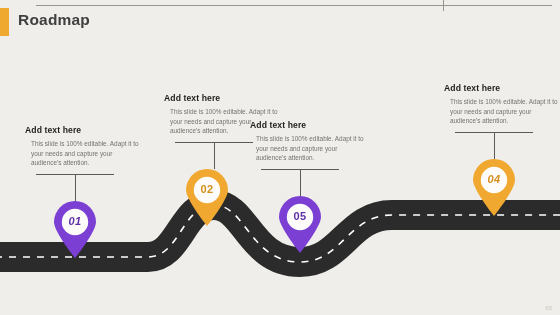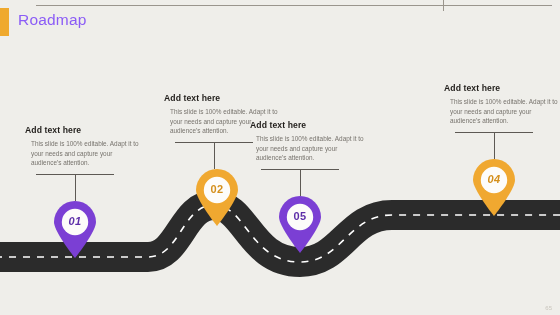--- a/index.html
+++ b/index.html
@@ -38,22 +38,22 @@
     top: 8px;
     width: 9px;
     height: 28px;
     background: #efa92e;
   }
   #page-title {
     position: absolute;
     left: 18px;
     top: 11px;
     font-size: 15.5px;
-    font-weight: normal;
-    color: #8b5cf6;
+    font-weight: bold;
+    color: #404040;
     letter-spacing: 0.2px;
     white-space: nowrap;
   }
 
   
   #road-svg {
     position: absolute;
     left: 0;
     top: 0;
     width: 560px;
@@ -171,21 +171,21 @@
   </div>
 </div>
 
 <div class="milestone" style="left:152px; top:93px;">
   <div class="ms-text">
     <p class="ms-head">Add text here</p>
     <p class="ms-body">This slide is 100% editable. Adapt it to your needs and capture your audience's attention.</p>
   </div>
   <div class="ms-rule" style="top:49px;"></div>
   <div class="ms-stem" style="top:49px; height:27px;"></div>
-  <div class="pin" style="left:42px; top:76px;">
+  <div class="pin" style="left:32px; top:76px;">
     <svg width="46" height="58" viewBox="0 0 46 58" xmlns="http://www.w3.org/2000/svg">
       <path d="M23 57 C23 57, 2 31, 2 21 A21 21 0 1 1 44 21 C44 31, 23 57, 23 57 Z" fill="#f0a830"></path>
       <circle cx="23" cy="21" r="13.2" fill="#fdfcfa"></circle>
     </svg>
     <div class="pin-num orange">02</div>
   </div>
 </div>
 
 <div class="milestone" style="left:238px; top:120px;">
   <div class="ms-text">

